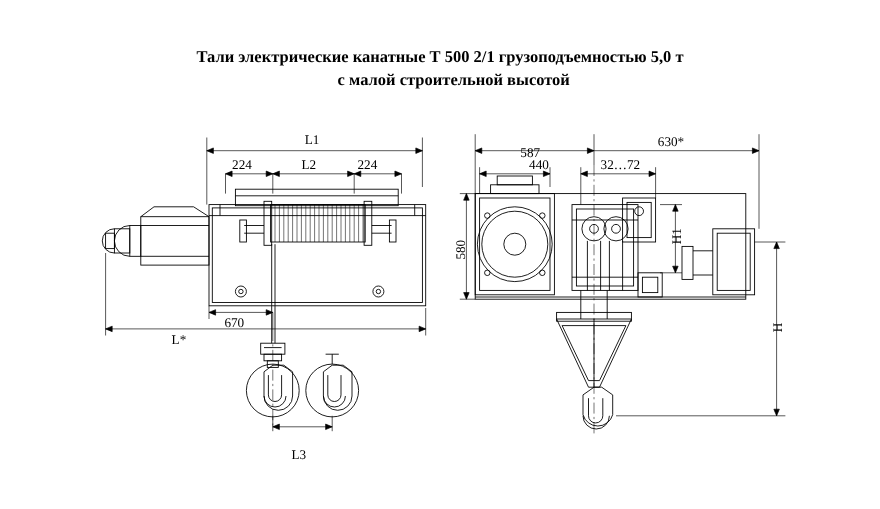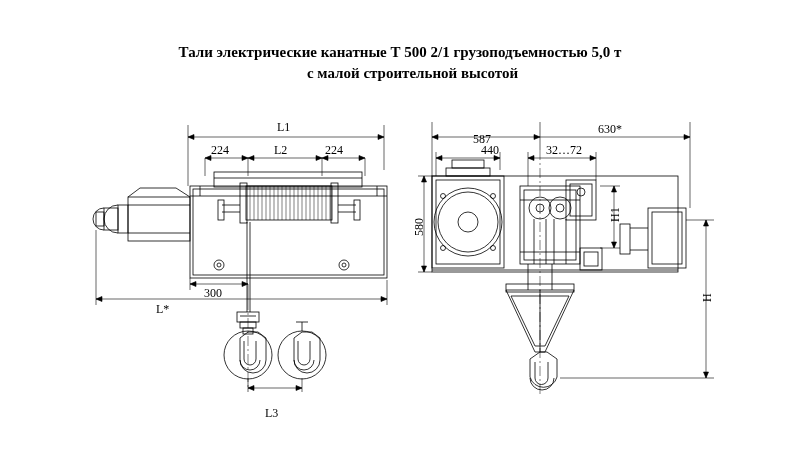--- a/index.html
+++ b/index.html
@@ -301,21 +301,21 @@
         <path d="M706 378 l-2.5 -6 l5 0 z" fill="#000"></path>
       </g>
 
     </g>
   </svg>
 
   <div class="dim-label" style="left:277px; top:120px;">L1</div>
   <div class="dim-label" style="left:274px; top:143px;">L2</div>
   <div class="dim-label" style="left:211px; top:143px;">224</div>
   <div class="dim-label" style="left:325px; top:143px;">224</div>
-  <div class="dim-label" style="left:204px; top:286px;">300</div>
+  <div class="dim-label" style="left:204px; top:286px;">670</div>
   <div class="dim-label" style="left:156px; top:302px;">L*</div>
   <div class="dim-label" style="left:265px; top:406px;text-align:right;">L3</div>
 
   <div class="dim-label" style="left:473px; top:132px;">587</div>
   <div class="dim-label" style="left:598px; top:122px;">630*</div>
   <div class="dim-label" style="left:456px; top:143px;margin-left:25px;">440</div>
   <div class="dim-label" style="left:546px; top:143px;text-align:center;">32…72</div>
 
   <div class="dim-label vert" style="left:412px; top:236px; transform:rotate(-90deg);">580</div>
   <div class="dim-label vert" style="left:608px; top:222px; transform:rotate(-90deg);">Н1</div>

